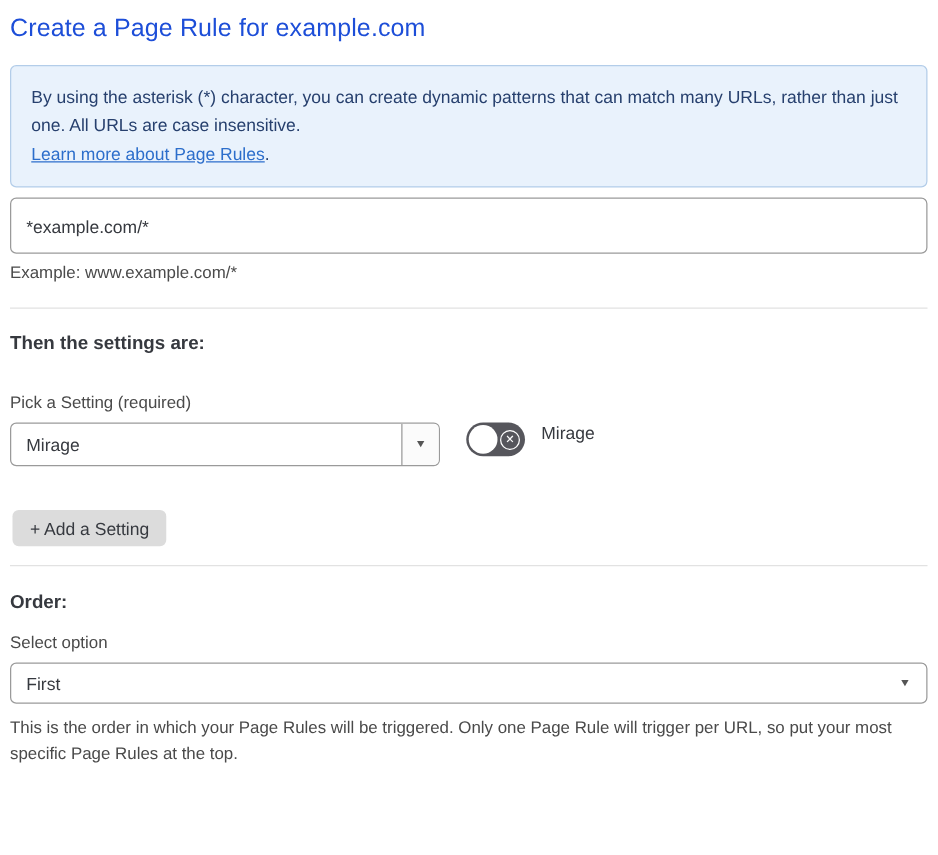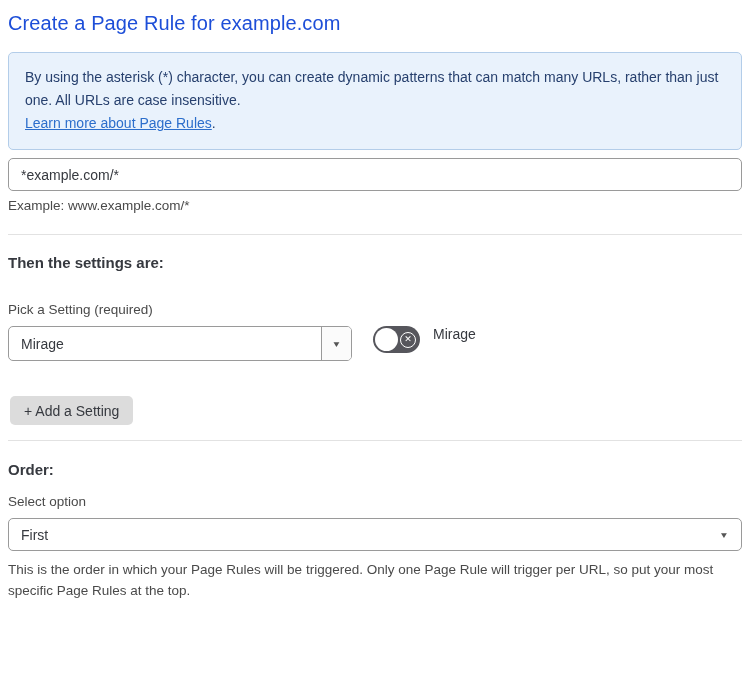--- a/index.html
+++ b/index.html
@@ -43,21 +43,21 @@
   
   .field-label, .helper-text {
     font-size: 13.5px;
     color: #4a4a4a;
   }
   .url-label { margin-top: 21px; }
 
   .text-input {
     margin-top: 8px;
     width: 734px;
-    height: 33px;
+    height: 45px;
     border: 1px solid #9a9a9a;
     border-radius: 5px;
     font-family: "Liberation Sans", sans-serif;
     font-size: 14px;
     color: #36393f;
     padding: 0 12px;
     background: #fff;
     display: block;
     outline: none;
   }

